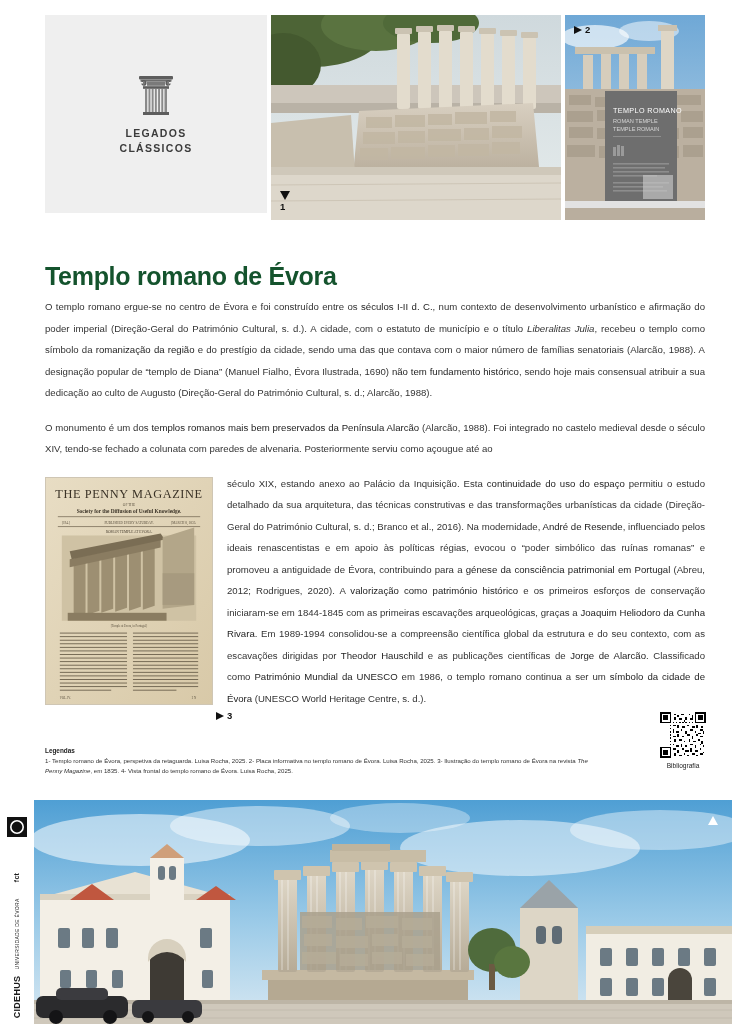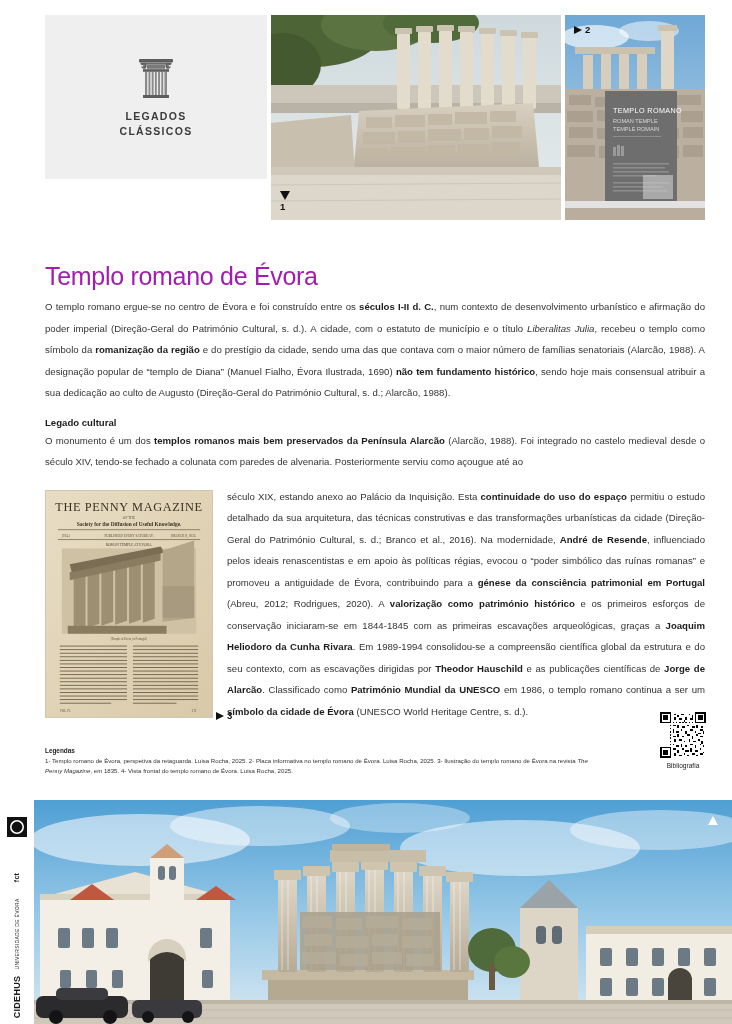--- a/index.html
+++ b/index.html
@@ -25,21 +25,21 @@
   
   .header-strip {
     position: absolute;
     left: 45px; top: 15px;
     width: 660px; height: 205px;
     display: flex;
     gap: 4px;
   }
 
   .logo-block {
-    width: 222px; height: 164px;
+    width: 222px; height: 198px;
     background: #efefef;
     display: flex;
     flex-direction: column;
     align-items: center;
     justify-content: center;
   }
   .logo-col-icon { margin-bottom: 8px; }
   .logo-text {
     font-size: 10.5px;
     font-weight: bold;
@@ -90,39 +90,39 @@
     border-bottom: 0;
   }
   .marker.m2 { left: 9px; top: 9px; }
   .marker.m3 { left: 216px; top: 710px; }
 
   
   .title {
     position: absolute;
     left: 45px; top: 245px;
     font-size: 25px;
-    font-weight: normal;
+    font-weight: bold;
     letter-spacing: -0.3px;
-    color: #a21caf;
+    color: #14532d;
   }
 
   
   .body-area {
     position: absolute;
     left: 45px; top: 296px;
     width: 660px;
   }
   p.para {
     margin: 0 0 13px 0;
     font-size: 9.6px;
     line-height: 21.5px;
     text-align: justify;
     color: #333;
   }
-  p.para b, .bold { font-weight: bold; color: #1d1d1d; }
+  p.para b, .bold { font-weight: normal; color: #1d1d1d; }
   p.para i, .ital { }
 
   h3.subhead {
     margin: 0 0 2px 0;
     font-size: 9.6px;
     font-weight: bold;
     color: #1b1b1b;
   }
 
   
@@ -411,21 +411,20 @@
         <span>2</span>
       </div>
     </div>
   </div>
 
   <h1 class="title">Templo romano de Évora</h1>
 
   <div class="body-area">
     <p class="para"><span>O templo romano ergue-se no centro de Évora e foi construído entre os </span><b>séculos I-II d. C.</b><span>, num contexto de desenvolvimento urbanístico e afirmação do poder imperial (Direção-Geral do Património Cultural, s. d.). A cidade, com o estatuto de município e o título </span><i>Liberalitas Julia</i><span>, recebeu o templo como símbolo da </span><b>romanização da região</b><span> e do prestígio da cidade, sendo uma das que contava com o maior número de famílias senatoriais (Alarcão, 1988). A designação popular de “templo de Diana” (Manuel Fialho, Évora Ilustrada, 1690) </span><b>não tem fundamento histórico</b><span>, sendo hoje mais consensual atribuir a sua dedicação ao culto de Augusto (Direção-Geral do Património Cultural, s. d.; Alarcão, 1988).</span></p>
 
-    <h3 class="subhead">Legado cultural</h3>
 
     <p class="para"><span>O monumento é um dos </span><b>templos romanos mais bem preservados da Península Alarcão</b><span> (Alarcão, 1988). Foi integrado no castelo medieval desde o século XIV, tendo-se fechado a colunata com paredes de alvenaria. Posteriormente serviu como açougue até ao </span></p>
 
     <div class="wrap-block">
       <div class="mag-float">
         <svg class="mag-img" viewBox="0 0 168 228" preserveAspectRatio="none">
           <defs>
             <linearGradient id="paper" x1="0" y1="0" x2="1" y2="1">
               <stop offset="0" stop-color="#e8ddc4"></stop>
                 <stop offset="1" stop-color="#d8c9a8"></stop>

